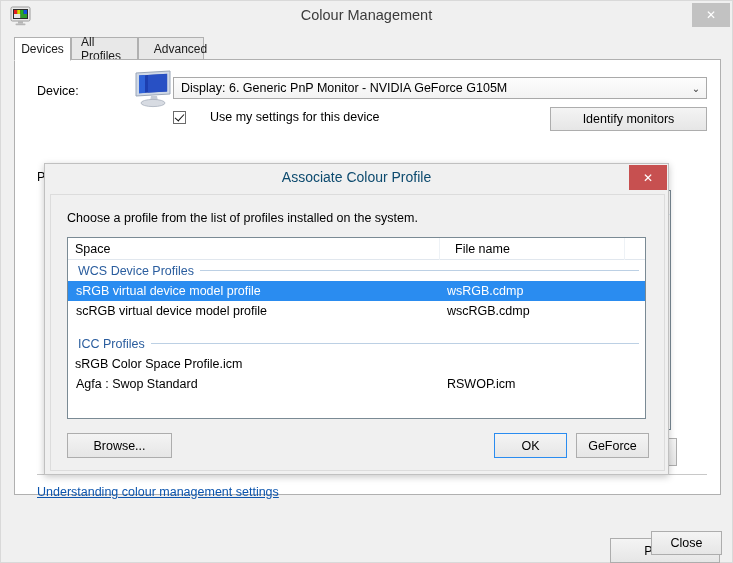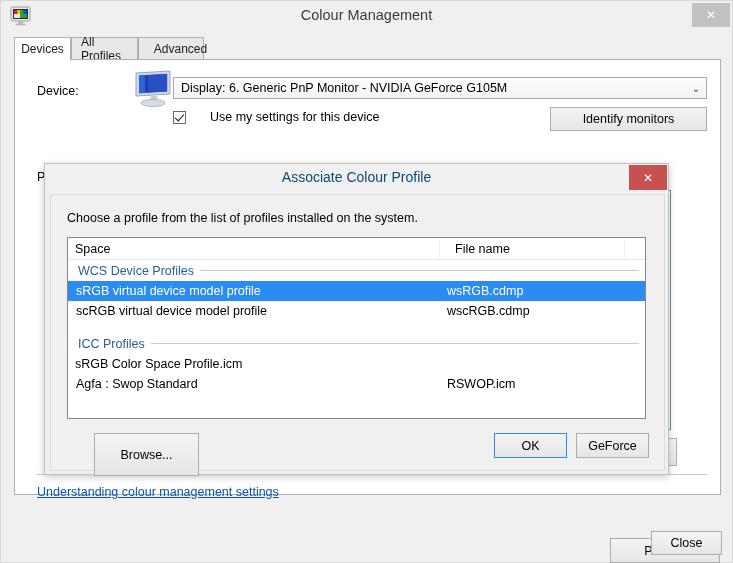--- a/index.html
+++ b/index.html
@@ -175,21 +175,21 @@
   }
   .group-row .gtext { white-space: nowrap; }
   .group-row .gline { flex: 1; height: 1px; background: #bcd0e4; margin-left: 6px; margin-right: 6px; }
 
   .item-row { height: 20px; display: flex; align-items: center; font-size: 12.5px; }
   .item-row.selected { background: #2a8cf0; color: #ffffff; }
   .item-row .c1 { width: 372px; padding-left: 8px; box-sizing: border-box; }
   .item-row .c2 { width: 177px; padding-left: 7px; box-sizing: border-box; }
   .spacer-row { height: 12px; }
 
-  .btn-browse { position: absolute; left: 16px; top: 238px; width: 105px; height: 43px; margin-left: 27px; }
+  .btn-browse { position: absolute; left: 16px; top: 238px; width: 105px; height: 25px; }
   .btn-ok {
     position: absolute; left: 443px; top: 238px; width: 73px; height: 25px;
     border: 1px solid #2a8cf0;
   }
   .btn-cancel { position: absolute; left: 525px; top: 238px; width: 73px; height: 25px; }
 </style>
 </head>
 <body>
 
 <div id="root">

